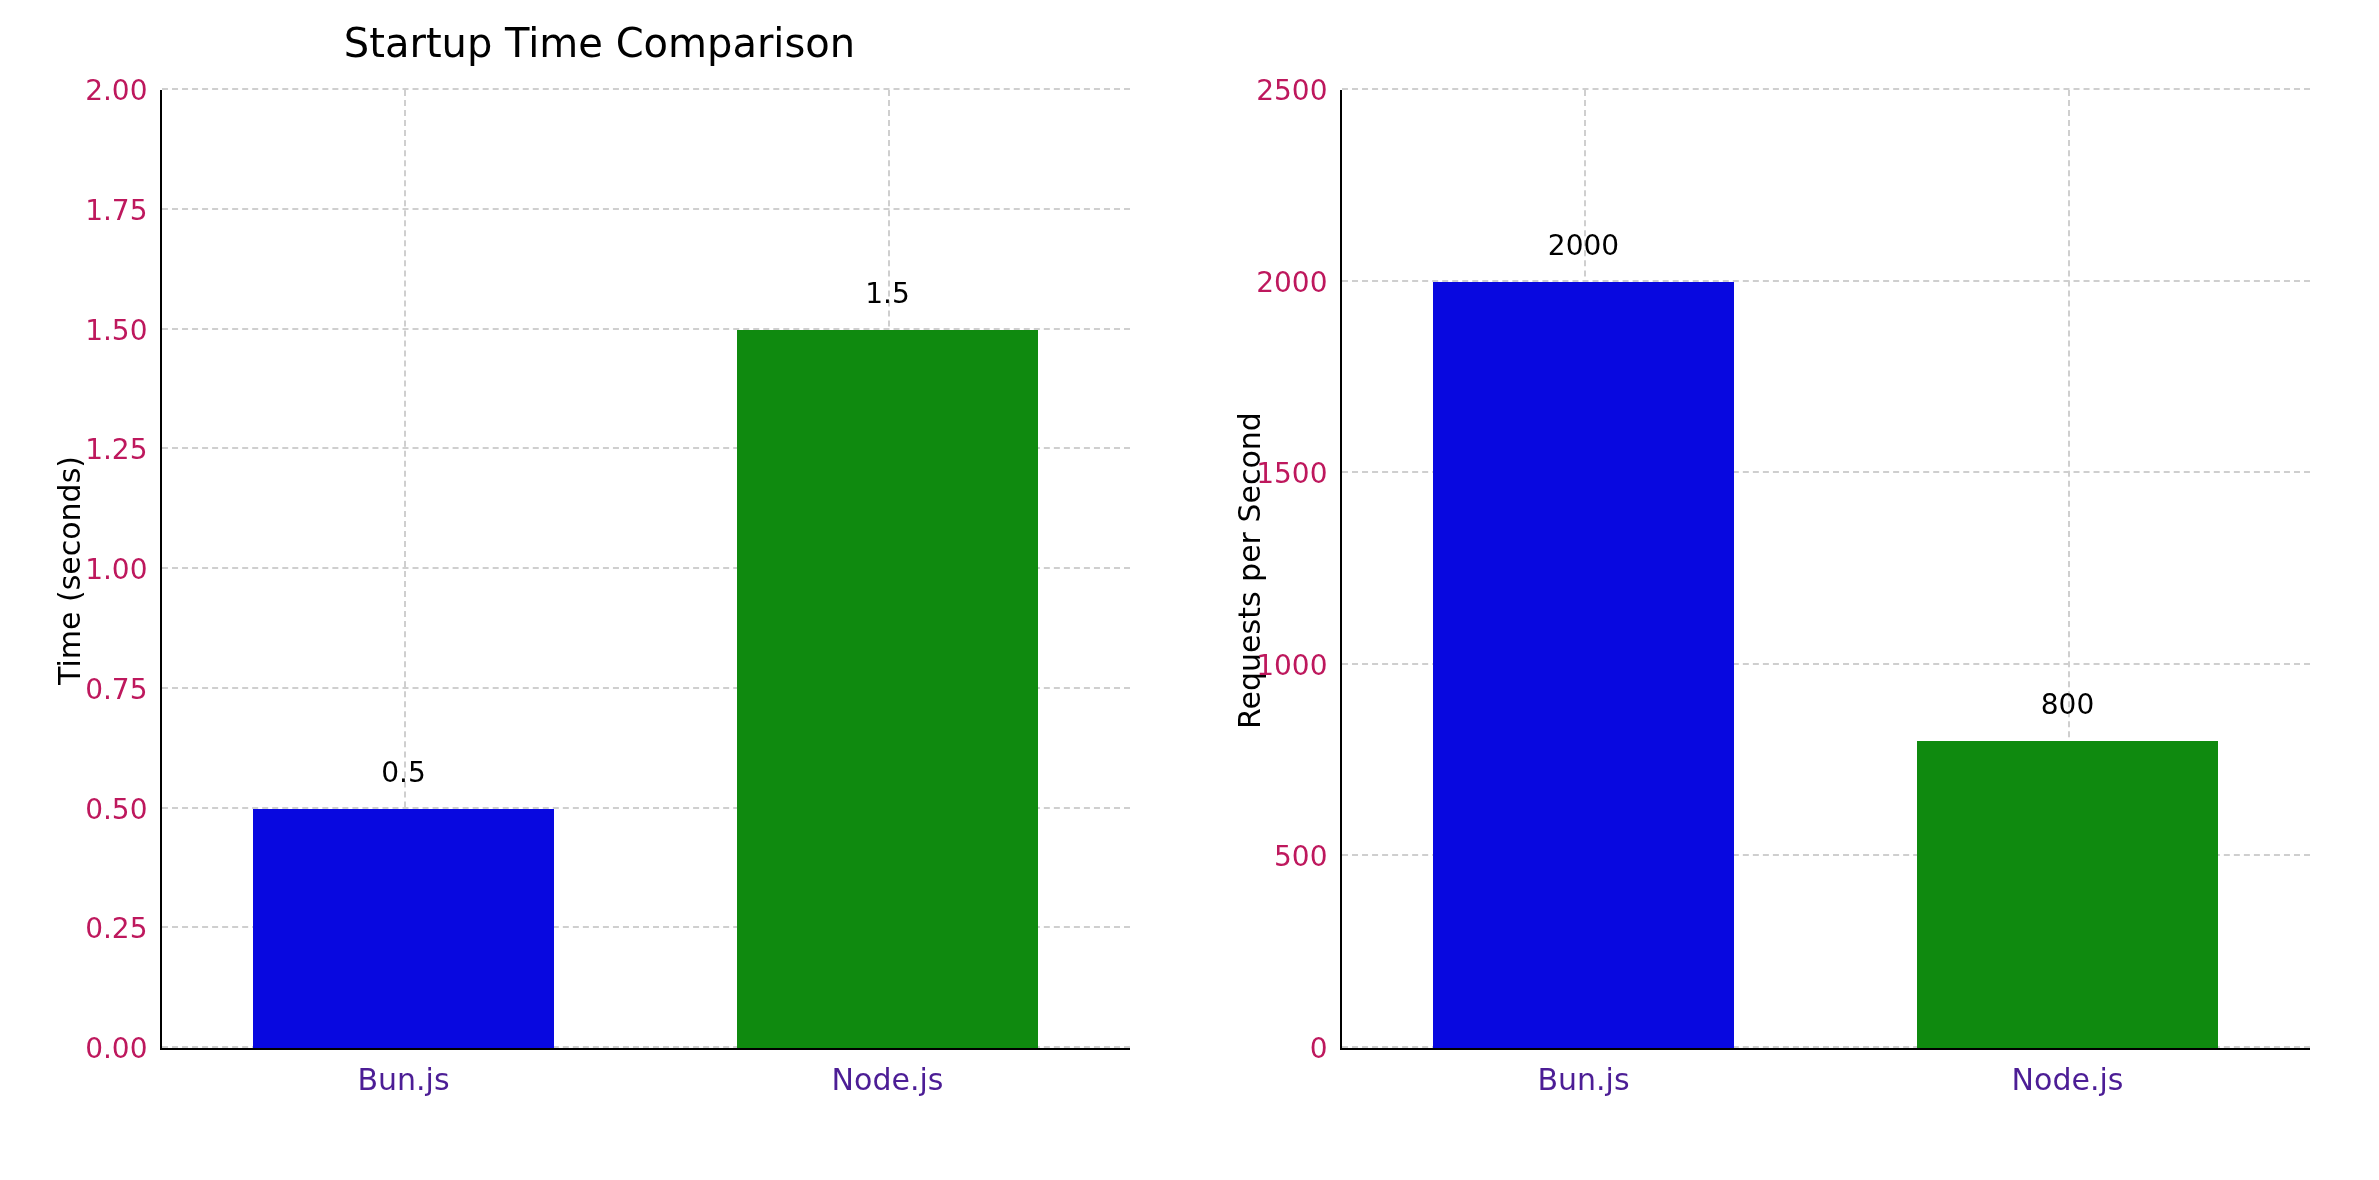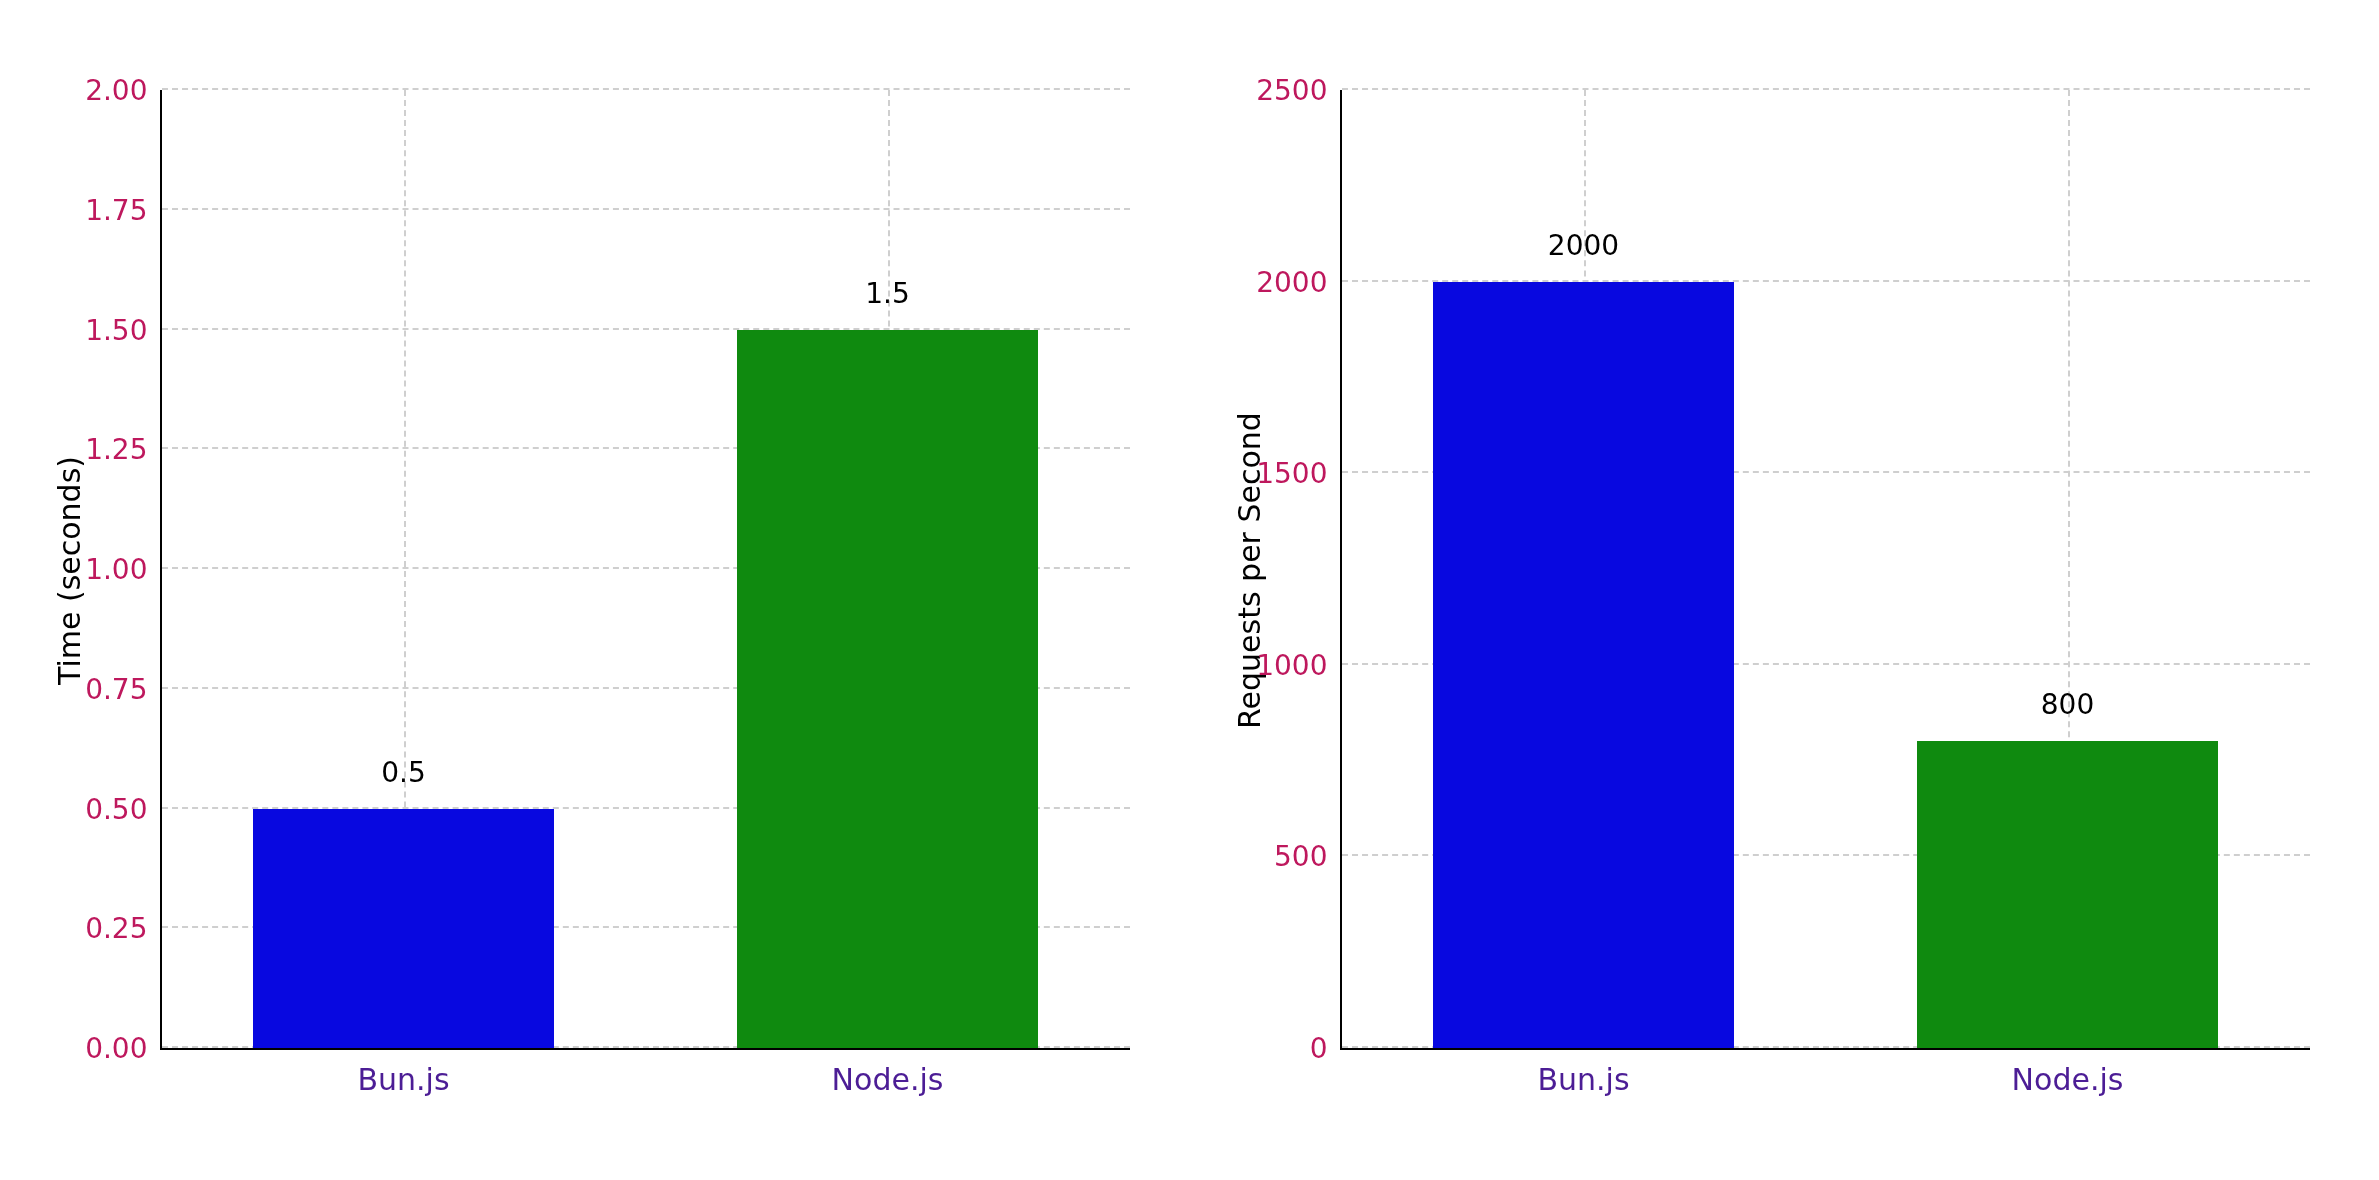--- a/index.html
+++ b/index.html
@@ -99,20 +99,21 @@
     font-size: 30px;
     white-space: nowrap;
   }
 </style>
 </head>
 <body>
 
 <div class="figure">
 
   <div class="subplot">
+    <div class="title">Startup Time Comparison</div>
     <div class="ylabel-wrap">
       <div class="ylabel-text">Time (seconds)</div>
     </div>
     <div class="plot-area" id="plot-0">
         <div class="grid-line-h" style="bottom: 0%;"></div>
         <div class="ytick-label" style="bottom: 0%; transform: translate(-14px, 50%); right: 100%; position: absolute; margin-top: 16px;">0.00</div>
         <div class="grid-line-h" style="bottom: 12.5%;"></div>
         <div class="ytick-label" style="bottom: 12.5%; transform: translate(-14px, 50%); right: 100%; position: absolute;">0.25</div>
         <div class="grid-line-h" style="bottom: 25%;"></div>
         <div class="ytick-label" style="bottom: 25%; transform: translate(-14px, 50%); right: 100%; position: absolute;">0.50</div>

